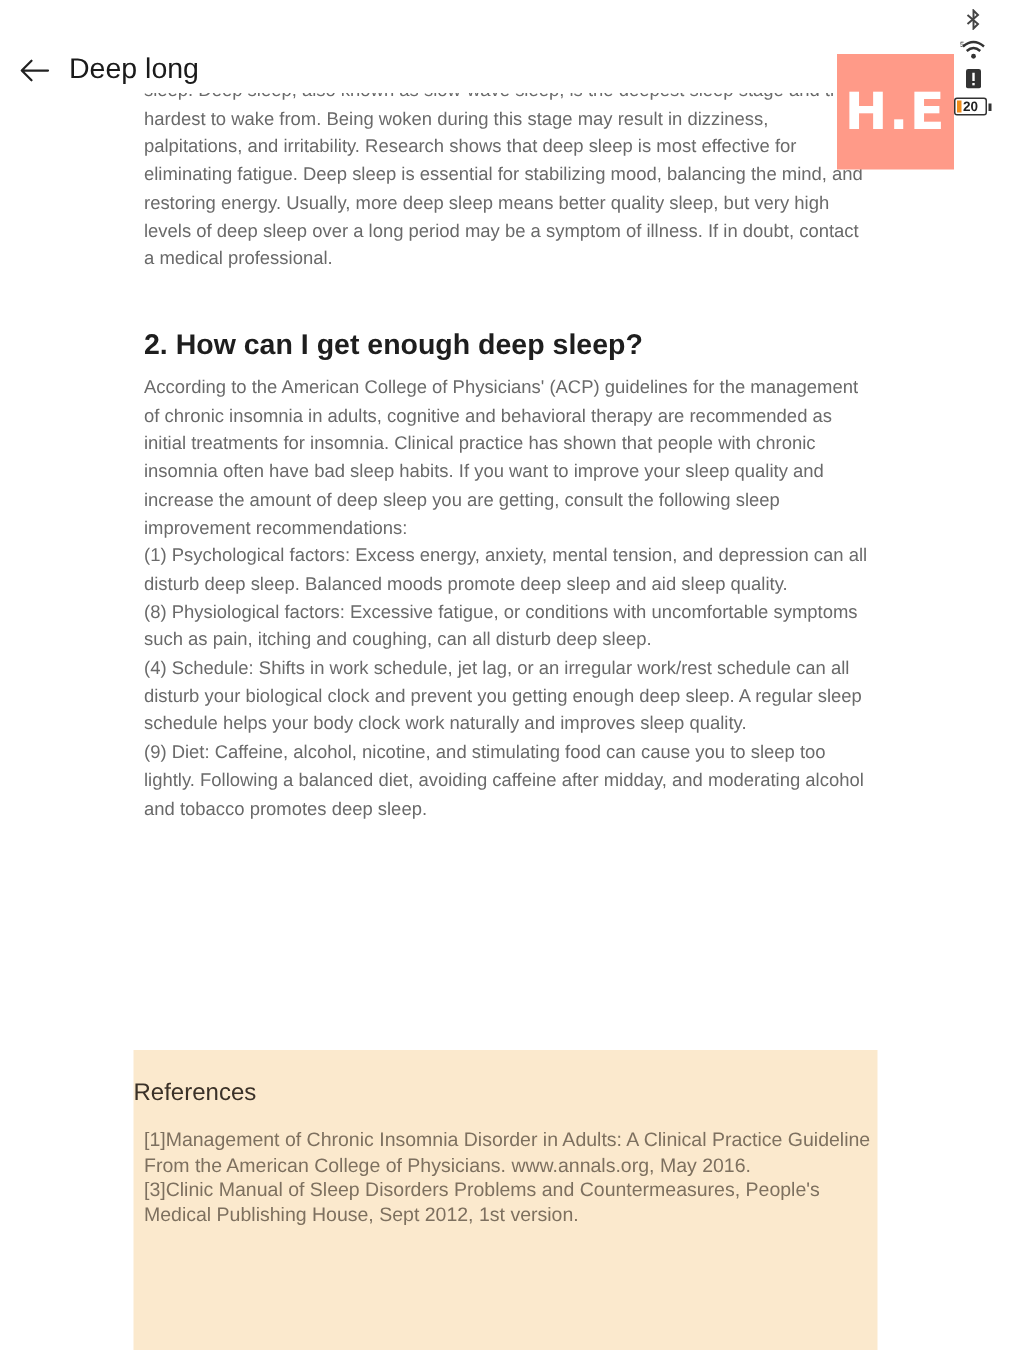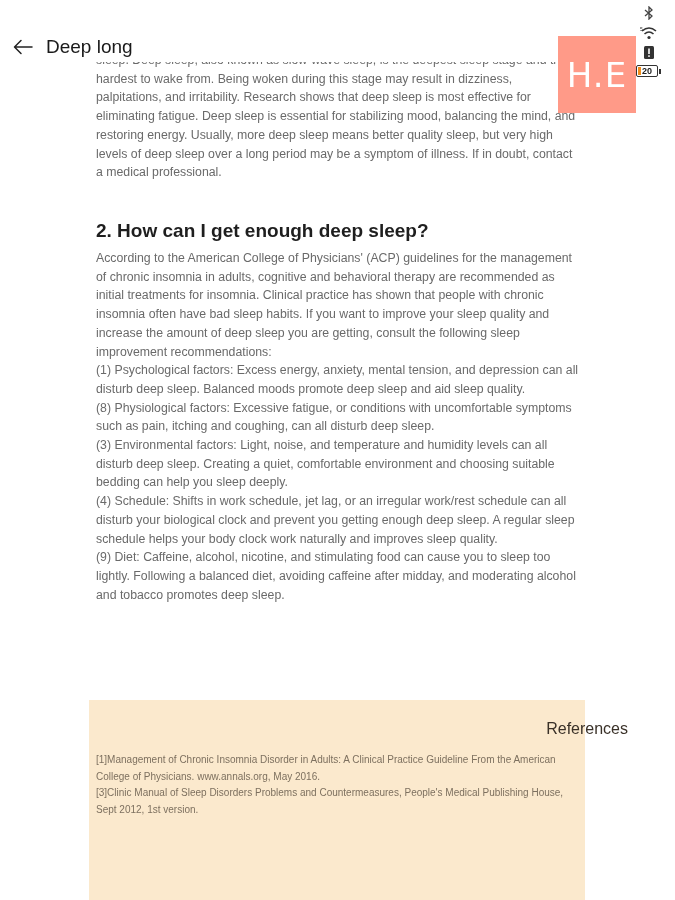--- a/index.html
+++ b/index.html
@@ -30,44 +30,44 @@
     position:absolute; top:30px; left:0; height:34px; width:540px;
     display:flex; align-items:center;
   }
   .back-btn { width:26px; height:26px; margin-left:10px; display:flex; align-items:center; justify-content:center; cursor:pointer; }
   .title { margin-left:10px; font-size:19px; color:#1a1a1a; }
 
   .watermark {
     position:absolute; left:558px; top:36px; width:78px; height:77px;
     background:#ff9a88; color:#ffffff;
     display:flex; align-items:center; justify-content:center;
-    font-family:"DejaVu Sans", sans-serif; font-weight:normal; font-size:34px; letter-spacing:1px;
+    font-family:"DejaVu Sans", sans-serif; font-weight:bold; font-size:34px; letter-spacing:1px;
   }
   .clip { position:absolute; left:0; top:62px; width:675px; height:838px; overflow:hidden; }
   .para {
     font-size:12.3px; line-height:18.7px; color:#6a6a6a; margin:0;
   }
   .para-first { position:absolute; left:96px; top:-11px; width:482px; }
   .section-title {
     position:absolute; left:96px; top:158px; font-size:19px; color:#1e1e1e; margin:0;
   }
   .para-second { position:absolute; left:96px; top:187px; width:484px; }
   .para-second p { margin:0; }
 
   .refs {
     position:absolute; left:89px; top:638px; width:496px; height:200px;
     background:#fbe9cd;
   }
   .refs-title {
-    position:absolute; left:0; width:496px; top:20px; text-align:right;
-    font-size:16px; color:#3a3128;padding-left:43px;
+    position:absolute; left:0; width:496px; top:20px; text-align:left;
+    font-size:16px; color:#3a3128;
   }
   .refs-list {
     position:absolute; left:7px; top:52px; width:486px;
-    font-size:10px; line-height:16.7px; color:#7d705f;
+    font-size:13px; line-height:16.7px; color:#7d705f;
   }
   .refs-list div { margin:0; }
 </style>
 </head>
 <body>
 
 <div class="status-bar">
   <div class="status-icons">
     <span class="ico">
       <svg width="10" height="14" viewBox="0 0 10 14">
@@ -110,21 +110,20 @@
 
 <div class="clip">
   <p class="para para-first">sleep. Deep sleep, also known as slow-wave sleep, is the deepest sleep stage and the hardest to wake from. Being woken during this stage may result in dizziness, palpitations, and irritability. Research shows that deep sleep is most effective for eliminating fatigue. Deep sleep is essential for stabilizing mood, balancing the mind, and restoring energy. Usually, more deep sleep means better quality sleep, but very high levels of deep sleep over a long period may be a symptom of illness. If in doubt, contact a medical professional.</p>
 
   <h2 class="section-title">2. How can I get enough deep sleep?</h2>
 
   <div class="para para-second">
     <p>According to the American College of Physicians' (ACP) guidelines for the management of chronic insomnia in adults, cognitive and behavioral therapy are recommended as initial treatments for insomnia. Clinical practice has shown that people with chronic insomnia often have bad sleep habits. If you want to improve your sleep quality and increase the amount of deep sleep you are getting, consult the following sleep improvement recommendations:</p>
     <p>(1) Psychological factors: Excess energy, anxiety, mental tension, and depression can all disturb deep sleep. Balanced moods promote deep sleep and aid sleep quality.</p>
     <p>(8) Physiological factors: Excessive fatigue, or conditions with uncomfortable symptoms such as pain, itching and coughing, can all disturb deep sleep.</p>
-    <p>(3) Environmental factors: Light, noise, and temperature and humidity levels can all disturb deep sleep. Creating a quiet, comfortable environment and choosing suitable bedding can help you sleep deeply.</p>
     <p>(4) Schedule: Shifts in work schedule, jet lag, or an irregular work/rest schedule can all disturb your biological clock and prevent you getting enough deep sleep. A regular sleep schedule helps your body clock work naturally and improves sleep quality.</p>
     <p>(9) Diet: Caffeine, alcohol, nicotine, and stimulating food can cause you to sleep too lightly. Following a balanced diet, avoiding caffeine after midday, and moderating alcohol and tobacco promotes deep sleep.</p>
   </div>
 
   <div class="refs">
     <div class="refs-title">References</div>
     <div class="refs-list">
       <div>[1]Management of Chronic Insomnia Disorder in Adults: A Clinical Practice Guideline From the American College of Physicians. www.annals.org, May 2016.</div>
       <div>[3]Clinic Manual of Sleep Disorders Problems and Countermeasures, People's Medical Publishing House, Sept 2012, 1st version.</div>
     </div>

